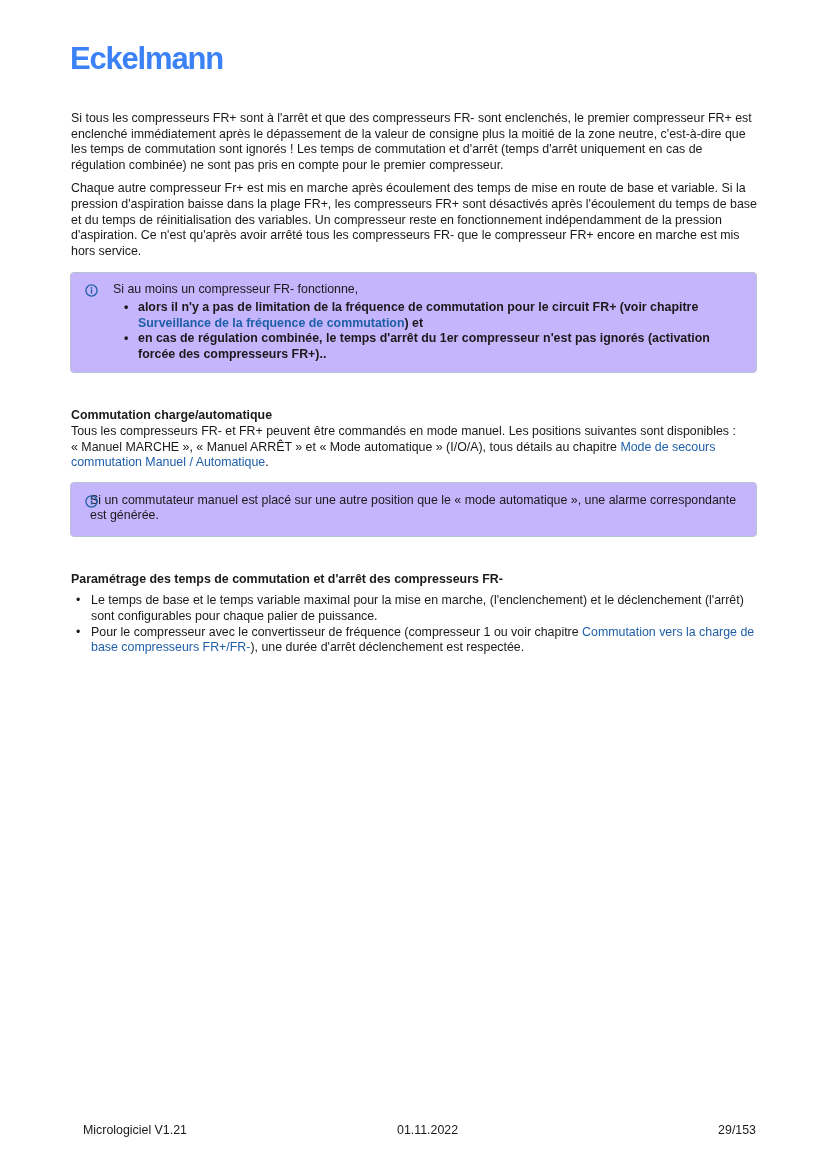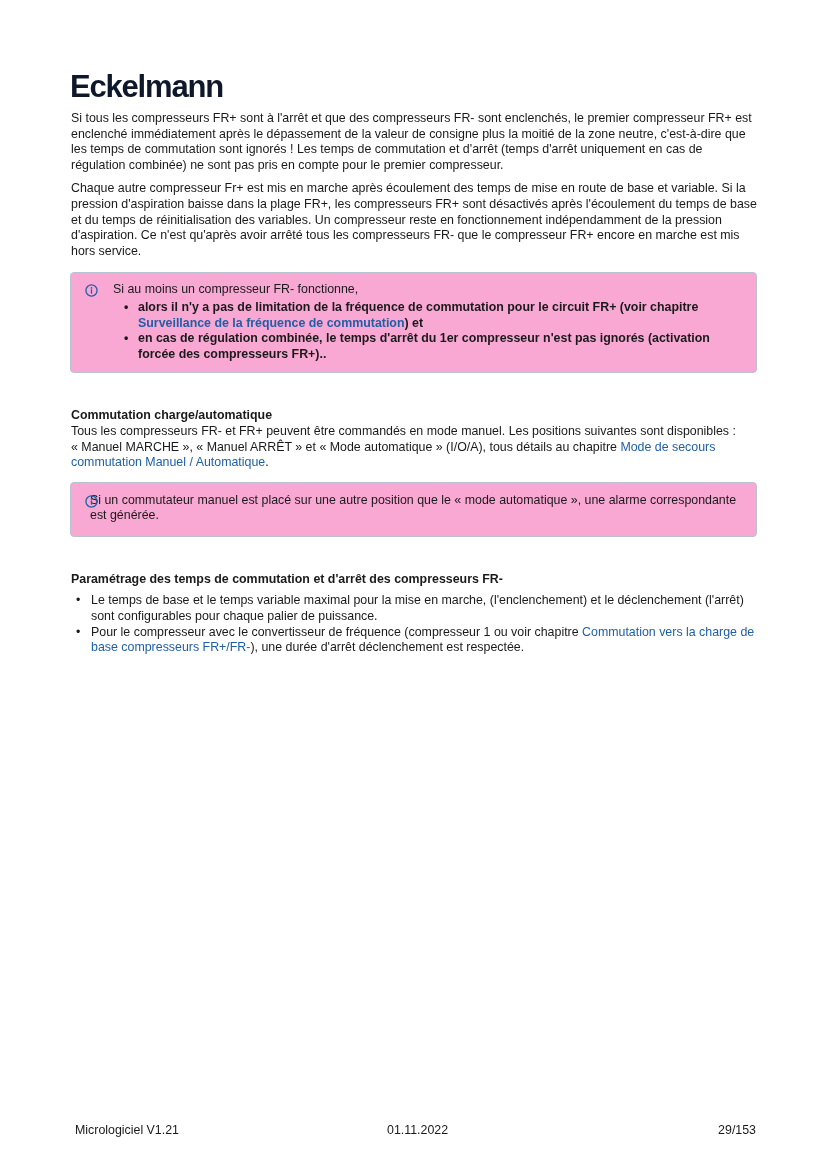--- a/index.html
+++ b/index.html
@@ -4,29 +4,29 @@
   <style>
     html, body { margin: 0; padding: 0; background: #ffffff; }
     body {
       width: 827px; height: 1169px; position: relative; overflow: hidden;
       font-family: "Liberation Sans", sans-serif; color: #1a1a1a;
       font-size: 12.4px; line-height: 15.6px;
     }
     .logo {
       position: absolute; left: 70px; top: 41px;
       font-family: "Liberation Sans", sans-serif; font-weight: bold;
-      font-size: 31px; letter-spacing: -1.2px; color: #0f172a; line-height: 36px; margin-top: 28px;
+      font-size: 31px; letter-spacing: -1.2px; color: #3b82f6; line-height: 36px;
     }
     .content { position: absolute; left: 71px; top: 111px; width: 686px; }
     .section-title { font-weight: bold; margin: 0; }
     p { margin: 0; }
     .para2 { margin-top: 8px; }
     .link { color: #1f5fa8; text-decoration: none; cursor: pointer; }
     .info-box {
-      border: 1px solid #b7c3d2; border-radius: 4px; background: #f9a8d4;
+      border: 1px solid #b7c3d2; border-radius: 4px; background: #c4b5fd;
       margin-left: -1px; position: relative;
       padding: 9px 14px 10px 42px;
     }
     .info-box .icon {
       position: absolute; left: 14px; top: 11px; width: 13px; height: 13px;
     }
     .box1 { margin-top: 13px; }
     .box2 { margin-top: 11px; padding-top: 10px; padding-bottom: 12px; padding-left: 19px; }
     ul.blist { list-style: none; margin: 2px 0 0 0; padding: 0; }
     ul.blist li { position: relative; padding-left: 19px; margin: 0; font-weight: bold; }
@@ -37,22 +37,22 @@
     .box1 ul.blist { margin-left: 6px; }
     .sec2 { margin-top: 35px; }
     .sec3 { margin-top: 35px; }
     ul.plist { list-style: none; margin: 6px 0 0 0; padding: 0; }
     ul.plist li { position: relative; padding-left: 20px; }
     ul.plist li::before { content: "•"; position: absolute; left: 5px; top: 0; }
     .footer {
       position: absolute; top: 1123px; left: 71px; width: 685px;
       font-size: 12.4px; color: #1a1a1a;
     }
-    .footer .left { position: absolute; left: 4px; }
-    .footer .center { position: absolute; left: 316px; }
+    .footer .left { position: absolute; left: 12px; }
+    .footer .center { position: absolute; left: 326px; }
     .footer .right { position: absolute; right: 0; }
   </style>
 </head>
 <body>
 
 <div class="logo">Eckelmann</div>
 
 <div class="content">
 
   <section>

